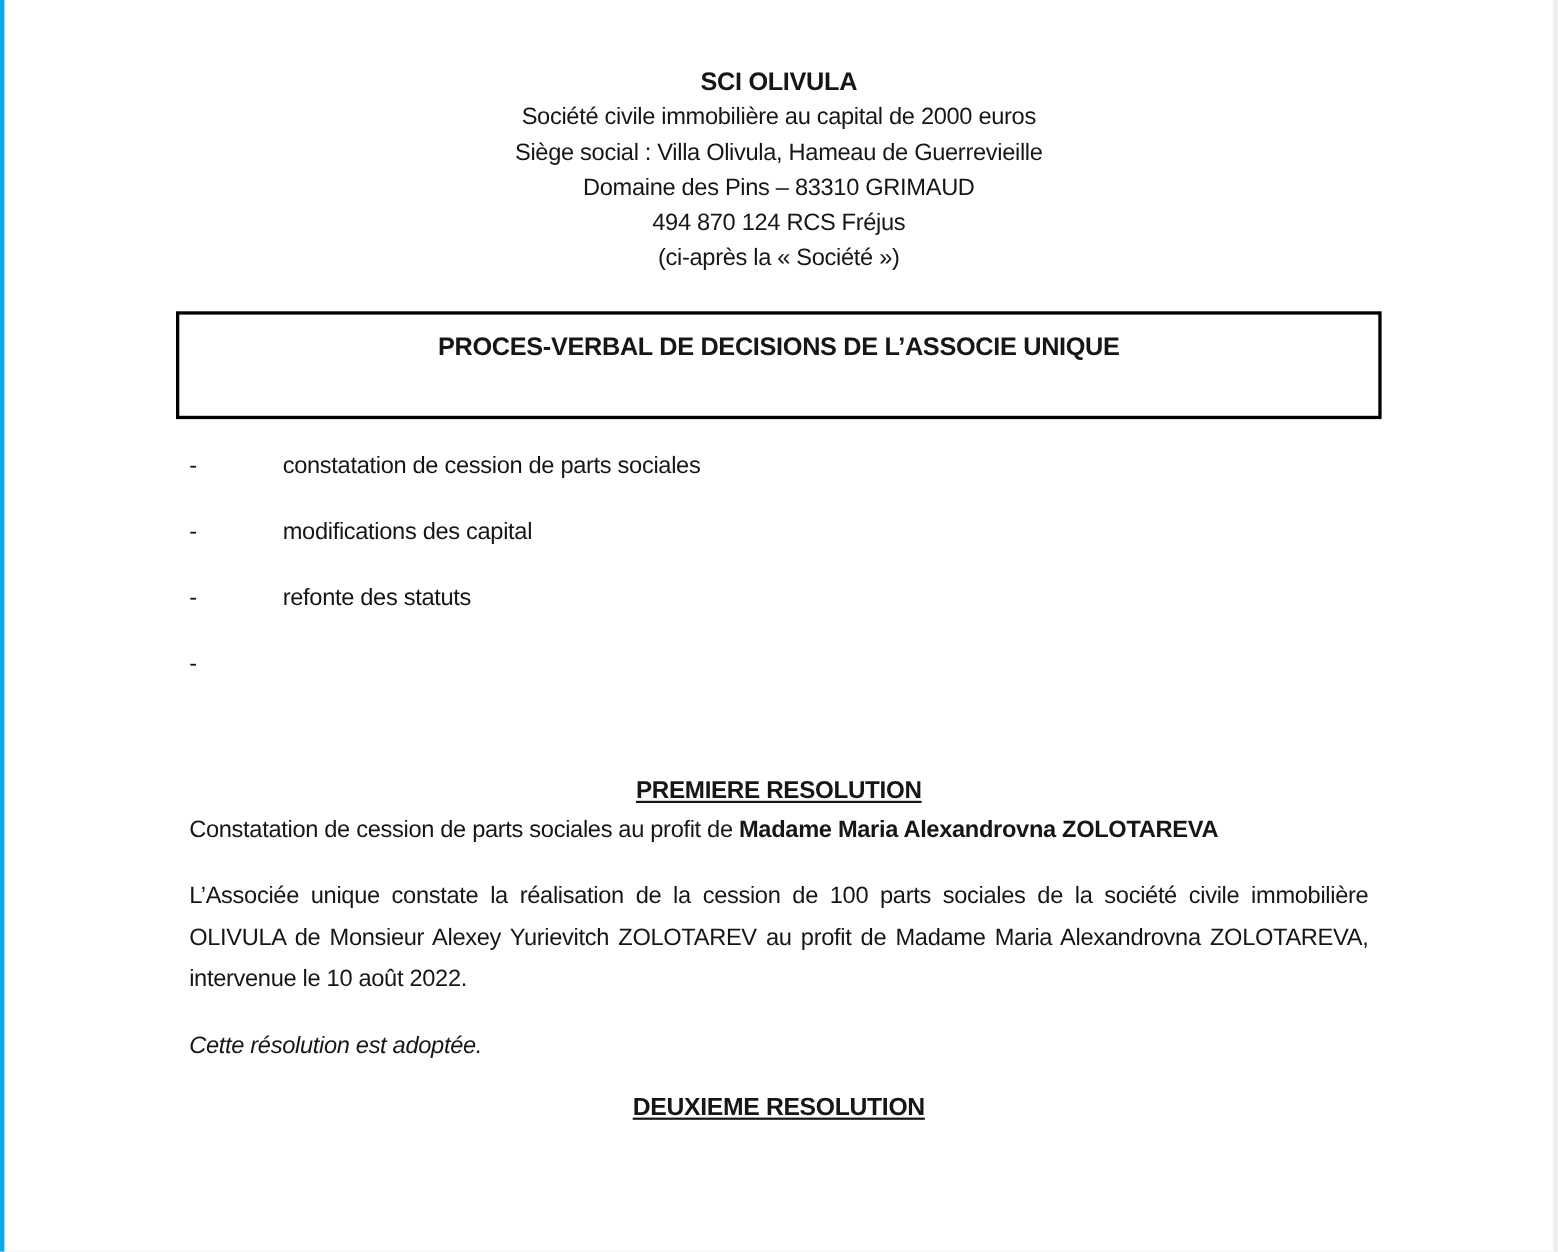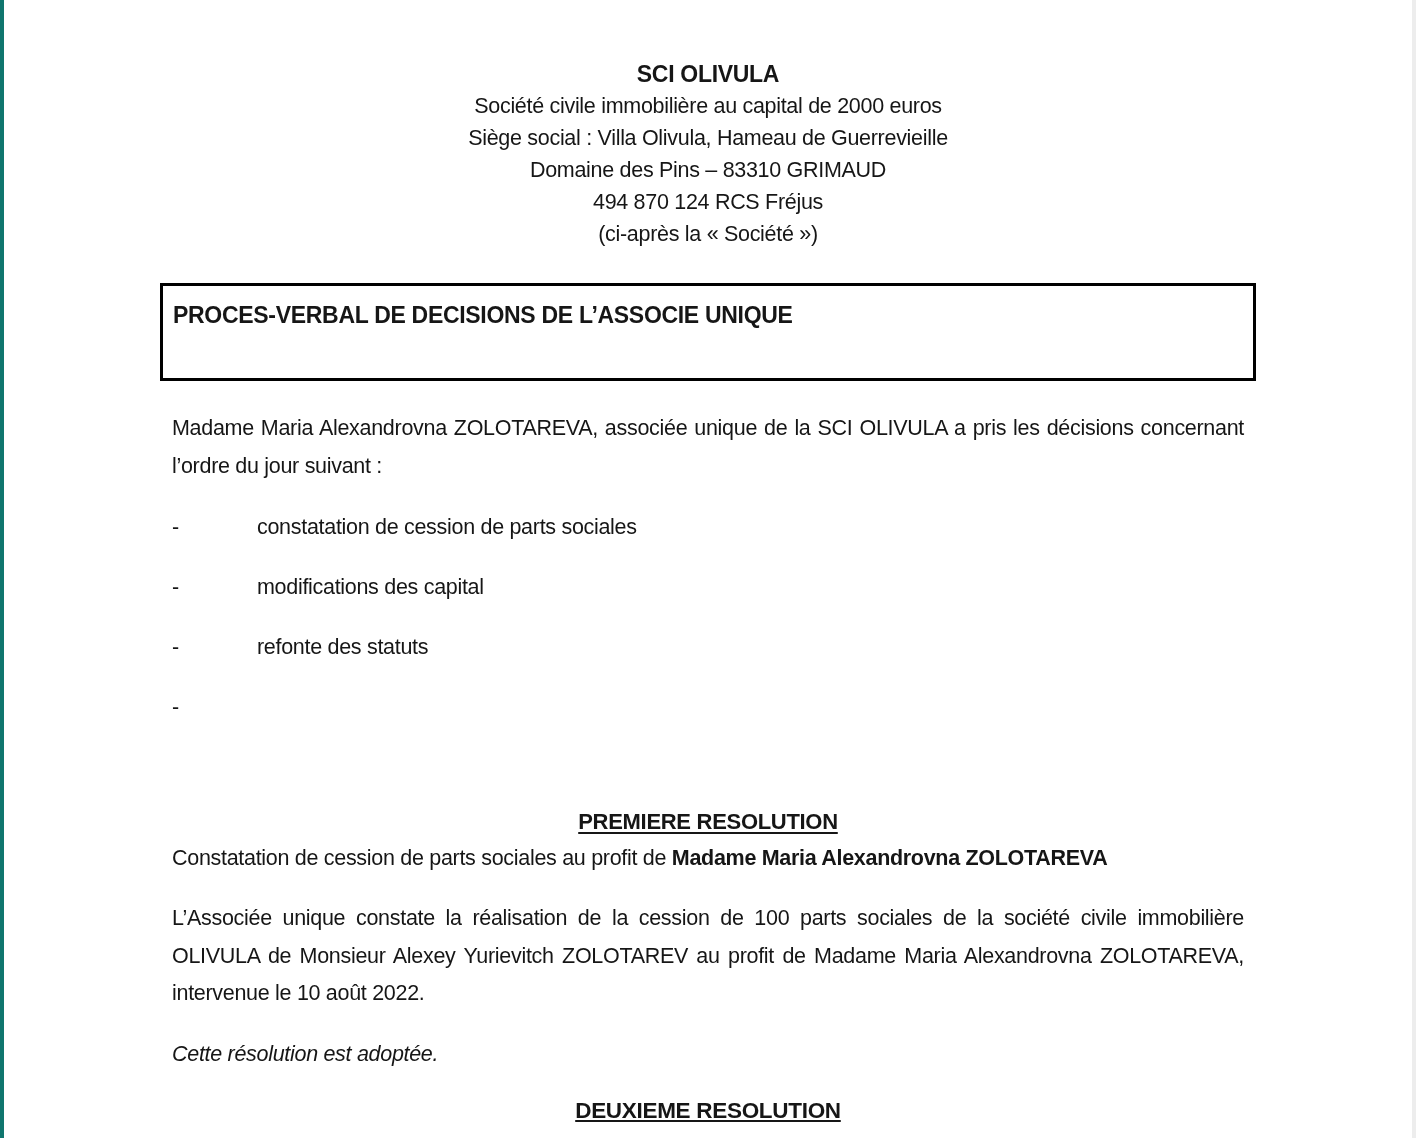--- a/index.html
+++ b/index.html
@@ -6,21 +6,21 @@
     margin: 0;
     padding: 0;
     background: #e9e9e9;
   }
   .page {
     position: relative;
     width: 1416px;
     height: 1138px;
     box-sizing: border-box;
     background: #ffffff;
-    border-left: 4px solid #0f766e;
+    border-left: 4px solid #0ea5e9;
     border-right: 4px solid #ededed;
     overflow: hidden;
     color: #161616;
     font-family: "Liberation Sans", "DejaVu Sans", sans-serif;
     letter-spacing: -0.3px;
   }
   .content {
     padding: 0 168px;
   }
   .doc-header {
@@ -30,21 +30,21 @@
     line-height: 32px;
   }
   .company-name {
     font-size: 23px;
     font-weight: 700;
   }
   .title-box {
     margin: 33px -12px 0;
     border: 3px solid #000000;
     padding: 13px 10px 15px;
-    text-align: left;
+    text-align: center;
     font-weight: 700;
     font-size: 23px;
     line-height: 32px;
   }
   .title-box .line1 {
     margin-bottom: 32px;
   }
   .intro {
     margin-top: 28px;
     font-size: 21.5px;
@@ -117,21 +117,20 @@
       <div>Siège social : Villa Olivula, Hameau de Guerrevieille</div>
       <div>Domaine des Pins – 83310 GRIMAUD</div>
       <div>494 870 124 RCS Fréjus</div>
       <div>(ci-après la « Société »)</div>
     </div>
 
     <div class="title-box">
       <div class="line1">PROCES-VERBAL DE DECISIONS DE L’ASSOCIE UNIQUE</div>
     </div>
 
-    <p class="intro">Madame Maria Alexandrovna ZOLOTAREVA, associée unique de la SCI OLIVULA a pris les décisions concernant l’ordre du jour suivant :</p>
 
     <div class="agenda">
       <div class="agenda-item">
         <span class="agenda-dash">-</span>
         <span>constatation de cession de parts sociales</span>
       </div>
       <div class="agenda-item">
         <span class="agenda-dash">-</span>
         <span>modifications des capital</span>
       </div>

